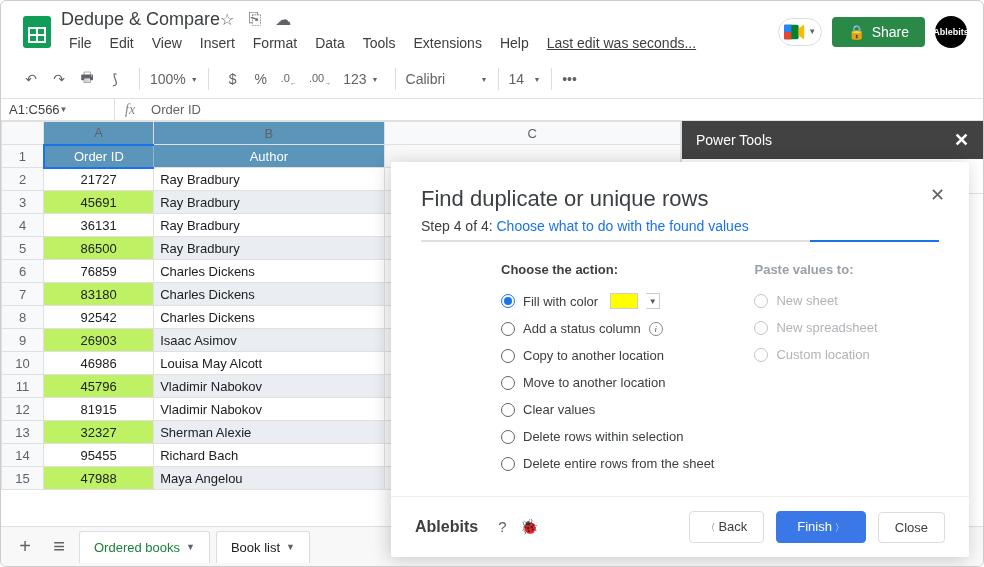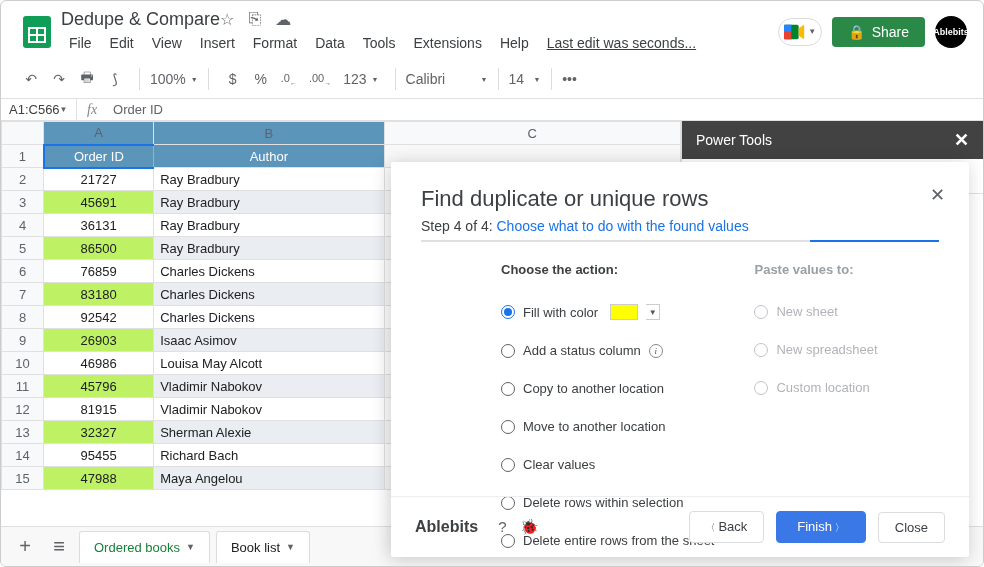--- a/index.html
+++ b/index.html
@@ -20,21 +20,21 @@
 .meet-btn svg { width:22px; height:16px; }
 .share-btn { background:#2a8947; color:#fff; border-radius:4px; padding:7px 16px; font-size:14px; font-weight:500; display:flex; align-items:center; gap:6px; cursor:pointer; }
 .profile { width:32px; height:32px; border-radius:50%; background:#000; color:#fff; display:flex; align-items:center; justify-content:center; font-size:9px; font-weight:bold; }
 .toolbar { display:flex; align-items:center; padding: 6px 12px; gap:4px; border-bottom:1px solid #e0e0e0; margin-top:6px; }
 .tb-group { display:flex; align-items:center; gap:4px; padding: 0 6px; }
 .tb-sep { width:1px; height:22px; background:#dadce0; margin:0 2px; }
 .tb-btn { min-width:24px; height:26px; display:flex; align-items:center; justify-content:center; color:#5f6368; cursor:pointer; font-size:14px; padding:0 4px; border-radius:3px; }
 .tb-drop { display:flex; align-items:center; gap:2px; }
 .tb-drop::after { content:"▼"; font-size:7px; color:#5f6368; margin-left:3px; }
 .name-box-row { display:flex; align-items:center; border-bottom:1px solid #e0e0e0; }
-.name-box { width:76px; border-right:1px solid #e0e0e0; padding:3px 8px; font-size:13px; color:#3c4043; display:flex; align-items:center; }
+.name-box { width:114px; border-right:1px solid #e0e0e0; padding:3px 8px; font-size:13px; color:#3c4043; display:flex; align-items:center; }
 .fx-label { padding:0 10px; color:#80868b; font-style:italic; font-family: serif; font-size:14px; }
 .formula-bar { flex:1; padding:3px 6px; color:#5f6368; font-size:13px; }
 .main { display:flex; height: calc(567px - 160px); position:relative; }
 .sheet-area { flex:0 0 680px; overflow:hidden; position:relative; }
 table.grid { border-collapse:collapse; width:680px; table-layout:fixed; }
 .grid th, .grid td { border:1px solid #e0e0e0; height:23px; padding:0 6px; font-size:13px; overflow:hidden; white-space:nowrap; }
 .grid th { background:#f8f9fa; color:#5f6368; font-weight:normal; text-align:center; }
 .corner { width:42px; background:#f8f9fa; }
 .col-header { background:#f8f9fa; }
 .row-num { text-align:center; color:#5f6368; background:#f8f9fa; width:42px; }
@@ -55,21 +55,21 @@
 .side-toolbar .stb.drop::after { content:"▾"; font-size:10px; margin-left:2px; color:#5f6368; }
 .modal { position:absolute; left:390px; top:161px; width:578px; height:395px; background:#fff; box-shadow: -2px 2px 18px rgba(0,0,0,0.2); border-radius:2px; padding: 24px 30px; z-index:10; }
 .modal h2 { font-size:22px; font-weight:400; color:#3c4043; margin-bottom:6px; }
 .modal .close-x { position:absolute; top:22px; right:24px; color:#5f6368; font-size:18px; cursor:pointer; }
 .step-line { font-size:14px; color:#3c4043; margin-bottom:6px; }
 .step-line .link { color:#1a73e8; }
 .step-tabs { display:flex; margin-bottom:20px; }
 .step-tabs div { flex:1; height:2px; background:#e0e0e0; }
 .step-tabs .active { background:#1a73e8; }
 .form-area { display:flex; gap:40px; padding-left:80px; }
-.form-col { display:flex; flex-direction:column; gap:23px; }
+.form-col { display:flex; flex-direction:column; gap:12px; }
 .form-col h4 { font-size:13px; font-weight:bold; color:#3c4043; margin-bottom:4px; }
 .form-col.disabled h4 { color:#9aa0a6; }
 .radio-row { display:flex; align-items:center; gap:8px; font-size:13px; color:#3c4043; cursor:pointer; }
 .radio-row.disabled { color:#b0b3b8; cursor:not-allowed; }
 .radio { width:14px; height:14px; border:1.5px solid #5f6368; border-radius:50%; display:inline-flex; align-items:center; justify-content:center; }
 .radio.checked::after { content:""; width:8px; height:8px; background:#1a73e8; border-radius:50%; }
 .radio.checked { border-color:#1a73e8; }
 .radio.disabled { border-color:#c0c3c8; }
 .color-swatch { width:28px; height:16px; background:#ffff00; border:1px solid #ccc; display:inline-block; margin-left:4px; }
 .drop-arrow { width:14px; height:16px; border:1px solid #ccc; border-left:none; display:inline-flex; align-items:center; justify-content:center; font-size:8px; color:#555; }

